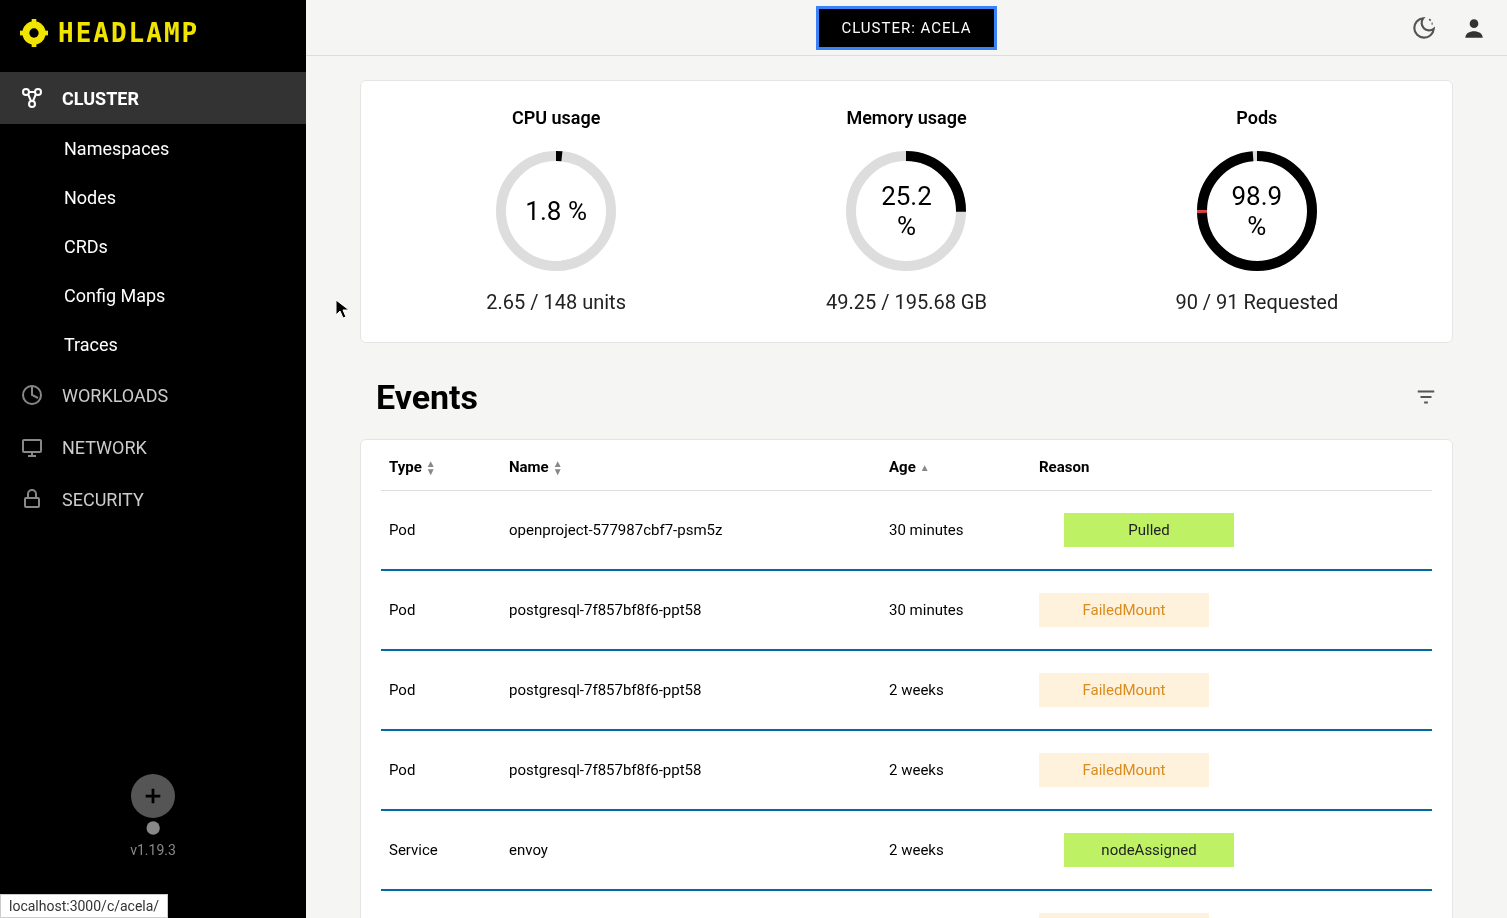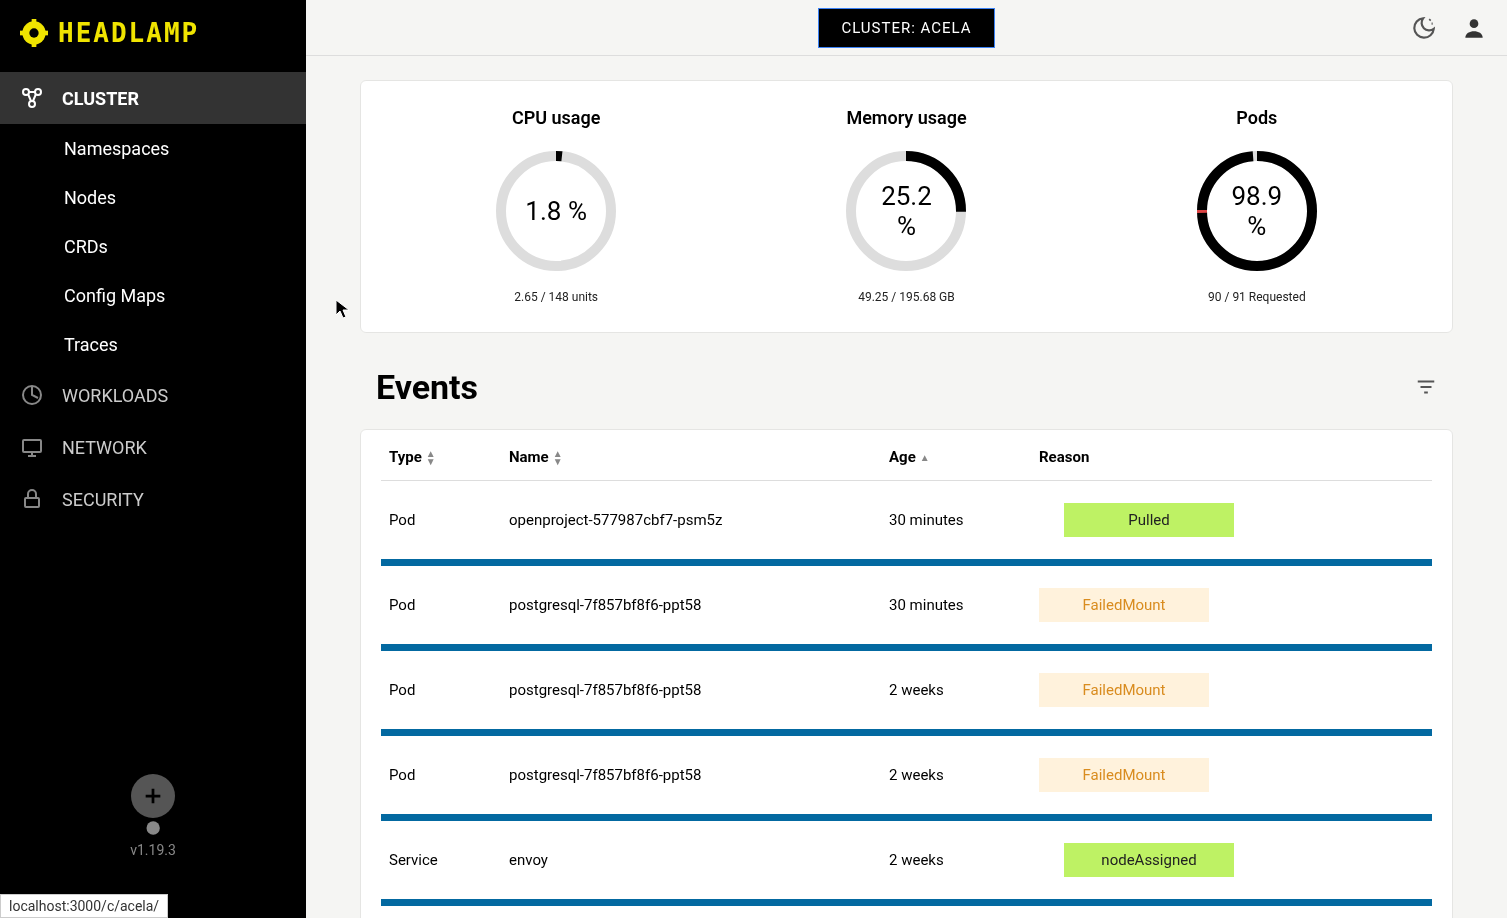--- a/index.html
+++ b/index.html
@@ -13,45 +13,45 @@
 .nav { margin-top: 6px; }
 .nav-item { display: flex; align-items: center; padding: 14px 20px; gap: 18px; cursor: pointer; font-size: 18px; }
 .nav-item.active { background: #333; font-weight: 700; }
 .nav-sub { padding: 14px 20px 14px 64px; font-size: 18px; cursor: pointer; }
 .nav-icon { width: 24px; height: 24px; flex-shrink: 0; }
 
 .add-btn { position: absolute; left: 50%; transform: translateX(-50%); bottom: 100px; width: 44px; height: 44px; border-radius: 50%; background: #555; display: flex; align-items: center; justify-content: center; font-size: 28px; cursor: pointer; color: #000; }
 .version { position: absolute; left: 50%; transform: translateX(-50%); bottom: 60px; color: #888; font-size: 14px; display: flex; align-items: center; gap: 6px; flex-direction: column; }
 
 .topbar { position: absolute; left: 306px; top: 0; right: 0; height: 56px; background: #f5f5f3; border-bottom: 1px solid #ddd; display: flex; align-items: center; }
-.cluster-badge { margin: 6px auto; background: #000; color: #fff; padding: 10px 22px; font-size: 15px; letter-spacing: 1px; border: 1px solid #3b82f6; }
+.cluster-badge { margin: 6px auto; background: #000; color: #fff; padding: 10px 22px; font-size: 15px; letter-spacing: 1px; border: 3px solid #3b82f6; }
 .topbar-icons { position: absolute; right: 20px; display: flex; gap: 24px; }
 .topbar-icon { width: 26px; height: 26px; cursor: pointer; }
 
 .main { position: absolute; left: 306px; top: 56px; right: 0; bottom: 0; padding: 24px 54px 0 54px; overflow-y: auto; }
 
 .stats-card { background: #fff; border: 1px solid #e5e5e3; border-radius: 6px; padding: 26px 20px 28px 20px; display: flex; justify-content: space-around; }
 .stat { text-align: center; flex: 1; }
 .stat-title { font-size: 18px; font-weight: 600; margin-bottom: 18px; }
 .ring-wrap { position: relative; width: 130px; height: 130px; margin: 0 auto 14px auto; }
 .ring-wrap svg { transform: rotate(-90deg); }
 .ring-bg { fill: none; stroke: #ddd; stroke-width: 10; }
 .ring-fg { fill: none; stroke: #000; stroke-width: 10; }
 .ring-label { position: absolute; top: 50%; left: 50%; transform: translate(-50%, -50%); font-size: 26px; font-weight: 400; }
-.stat-sub { font-size: 12px; color: #222; }
+.stat-sub { font-size: 20px; color: #222; }
 
 .events-header { display: flex; align-items: center; justify-content: space-between; margin: 34px 16px 22px 16px; }
 .events-title { font-size: 34px; font-weight: 700; }
 .filter-icon { width: 22px; height: 22px; cursor: pointer; }
 
 .events-table-wrap { background: #fff; border: 1px solid #e5e5e3; border-radius: 6px; padding: 0 20px; }
 table { width: 100%; border-collapse: collapse; }
 th { text-align: left; padding: 18px 8px 14px 8px; font-size: 15px; font-weight: 700; border-bottom: 1px solid #ddd; }
 th .sort { font-size: 10px; color: #888; margin-left: 4px; vertical-align: middle; display: inline-block; line-height: 8px;}
-td { padding: 22px 8px; font-size: 15px; border-bottom: 7px solid #0369a1; }
+td { padding: 22px 8px; font-size: 15px; border-bottom: 2px solid #0369a1; }
 .col-type { width: 120px; }
 .col-name { width: 380px; }
 .col-age { width: 150px; }
 .reason-badge { display: inline-block; padding: 8px 26px; font-size: 15px; text-align: center; min-width: 170px; }
 .reason-normal { background: #bef264; color: #222; margin-left: 25px; }
 .reason-warn { background: #fff2dc; color: #d98c1f; text-align: center; }
 
 .statusbar { position: absolute; left: 0; bottom: 0; background: #fff; border: 1px solid #ccc; padding: 3px 8px; font-size: 14px; color: #333; }
 
 .cursor-arrow { position: absolute; left: 336px; top: 300px; pointer-events: none; z-index: 100; }

